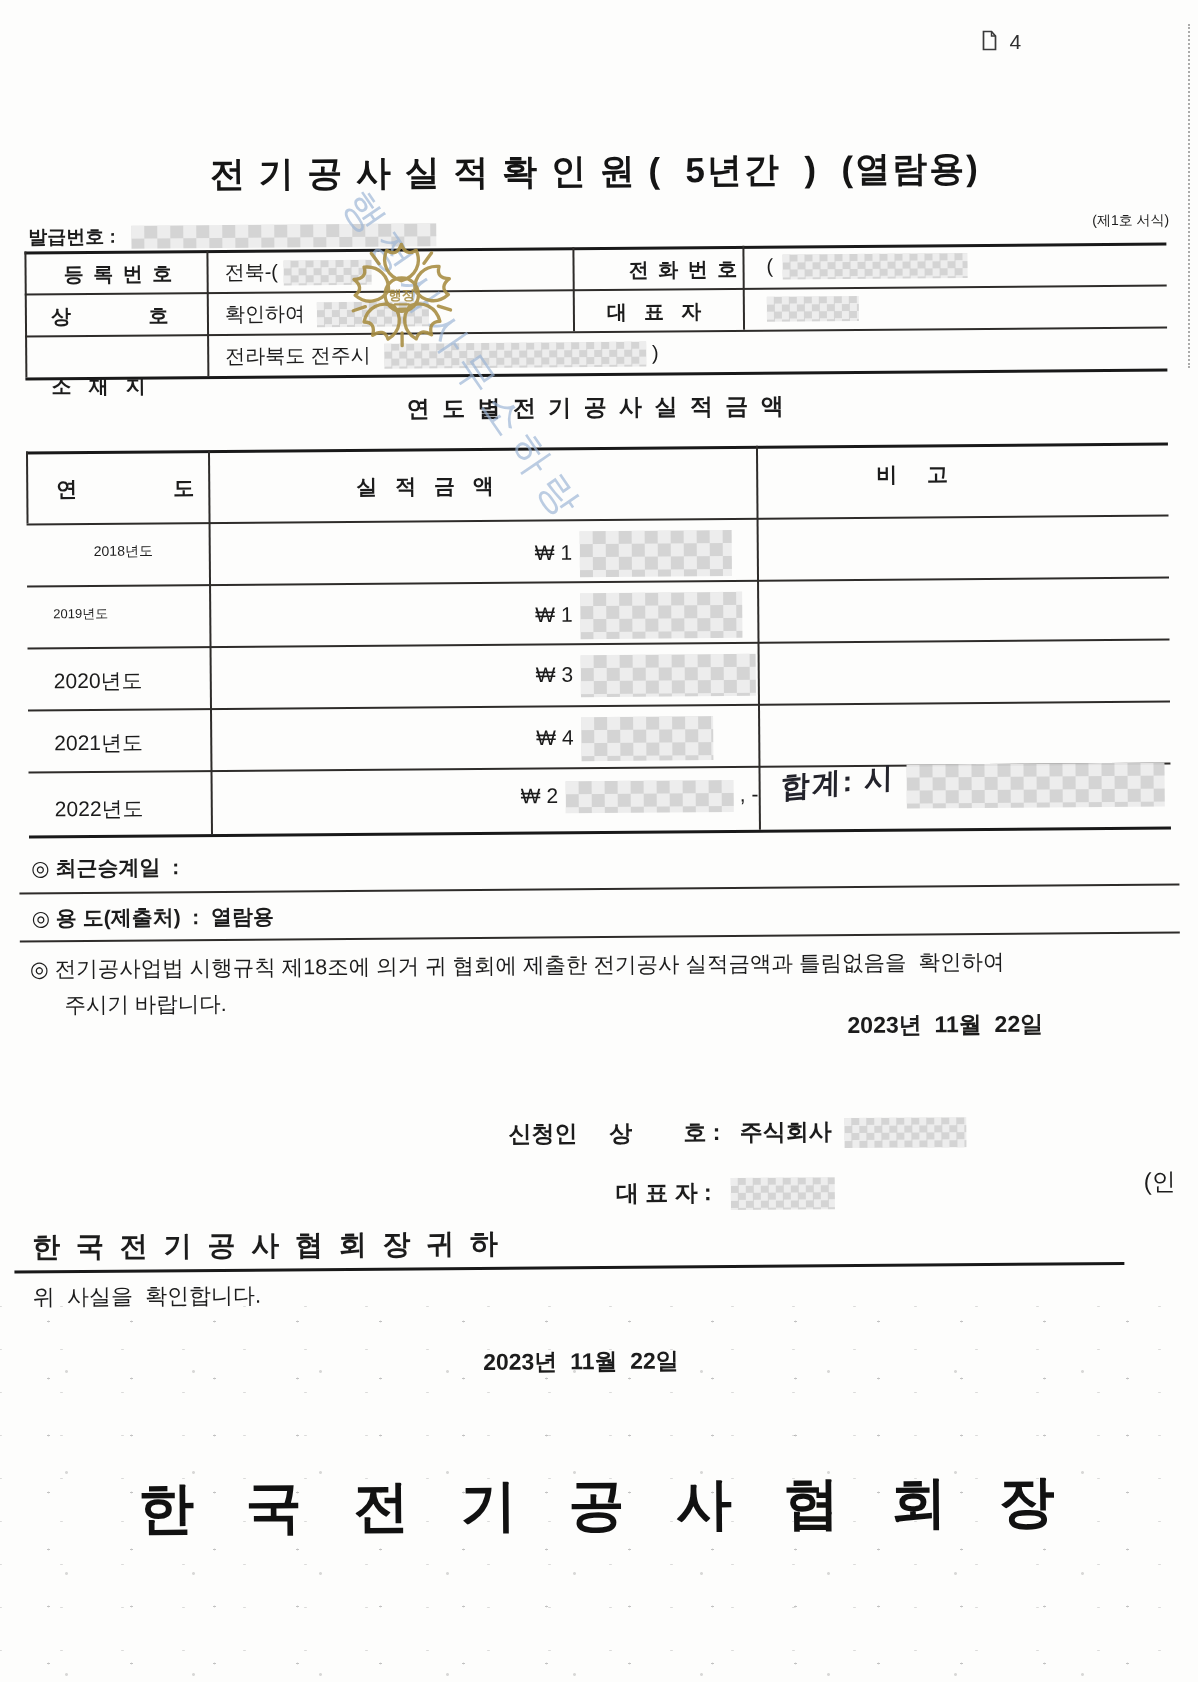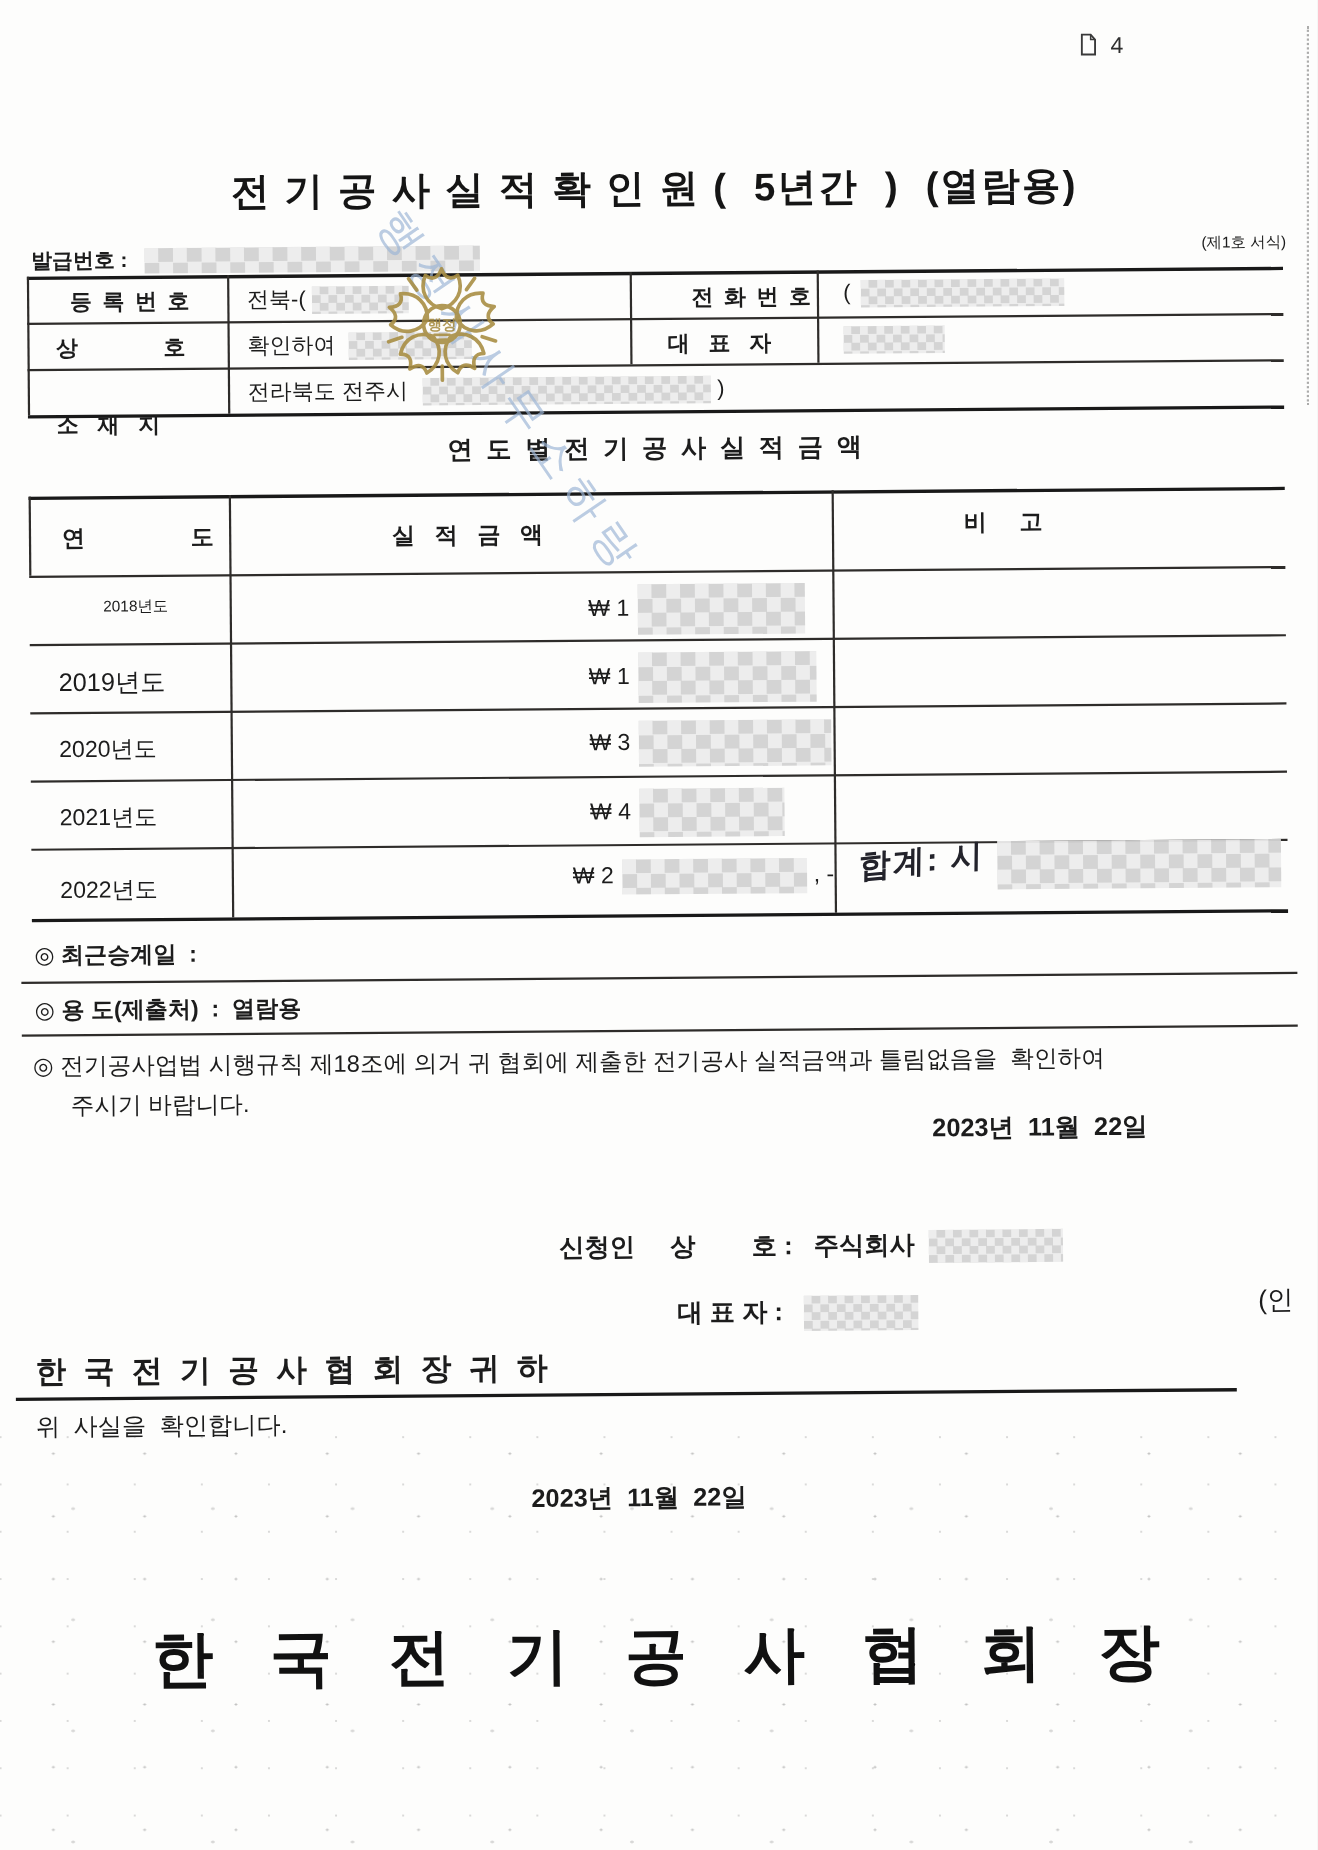--- a/index.html
+++ b/index.html
@@ -165,21 +165,21 @@
       <div class="cell label pre" style="left:30px;top:24px;font-size:21px;">연            도</div>
       <div class="cell label pre" style="left:330px;top:24px;font-size:21px;letter-spacing:6px;">실 적 금 액</div>
       <div class="cell label pre" style="left:850px;top:16px;font-size:21px;letter-spacing:6px;">비  고</div>
 
       <div class="cell" style="left:26px;top:92px;font-size:14px;margin-left:41px;">2018년도</div>
       <div class="cell" style="left:508px;top:84px;font-size:21px;">
         <span>₩ 1</span>
         <span class="px" style="width:152px;height:46px;margin-left:2px;"></span>
       </div>
 
-      <div class="cell" style="left:26px;top:154px;font-size:23px;">2019년도</div>
+      <div class="cell" style="left:26px;top:154px;font-size:13px;">2019년도</div>
       <div class="cell" style="left:508px;top:146px;font-size:21px;">
         <span>₩ 1</span>
         <span class="px" style="width:162px;height:46px;margin-left:2px;"></span>
       </div>
 
       <div class="cell" style="left:26px;top:216px;font-size:21px;">2020년도</div>
       <div class="cell" style="left:508px;top:208px;font-size:21px;">
         <span>₩ 3</span>
         <span class="px" style="width:175px;height:42px;margin-left:2px;"></span>
       </div>

